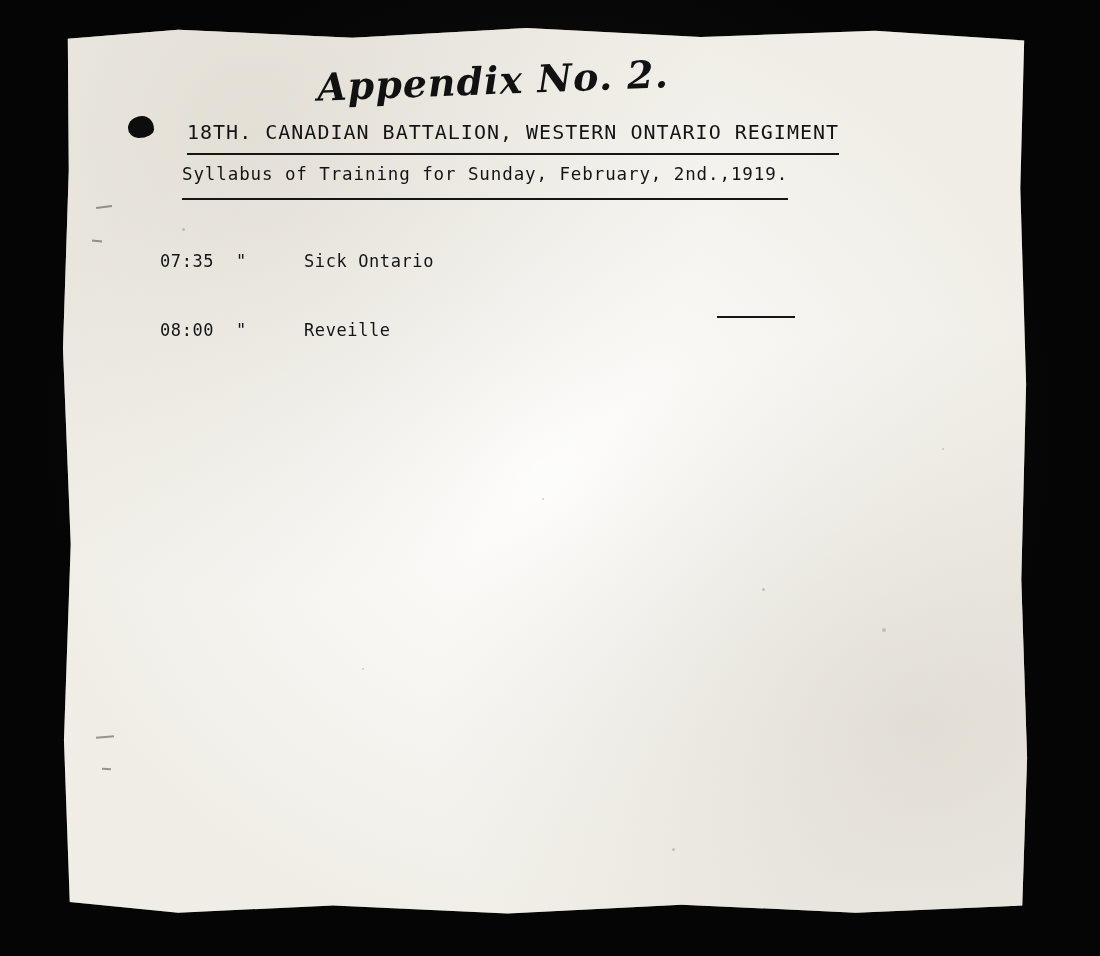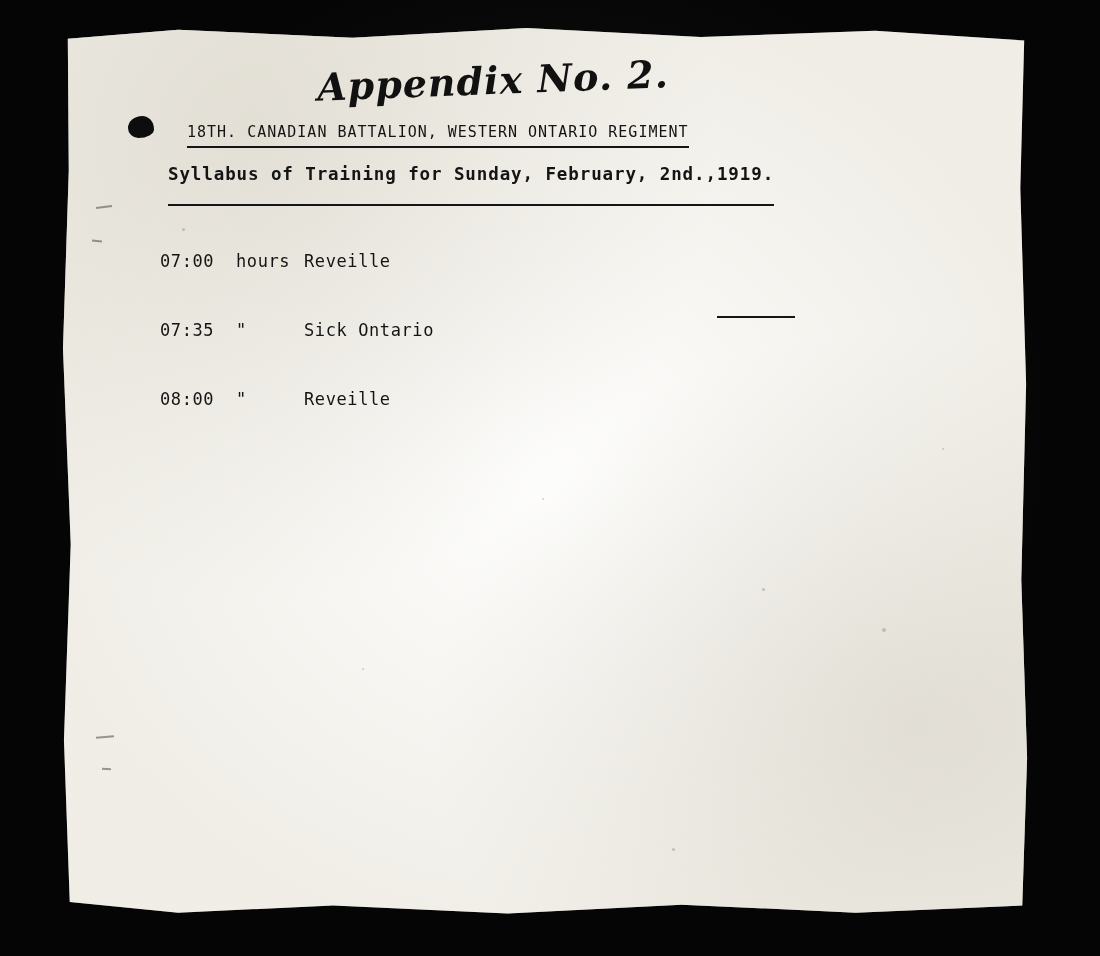--- a/index.html
+++ b/index.html
@@ -94,34 +94,33 @@
     font-family: "DejaVu Sans Mono", monospace;
     white-space: pre;
     font-size: 17px;
     letter-spacing: 0.6px;
     line-height: 24px;
   }
 
   #title-line {
     left: 125px;
     top: 92px;
-    font-size: 15px;
+    font-size: 20px;
     letter-spacing: 1.0px;
     border-bottom: 2px solid #151515;
-    padding-bottom: 2px;
+    padding-bottom: 9px;
   }
 
   #syllabus-line {
-    left: 106px;
+    left: 120px;
     top: 134px;
     font-size: 17.5px;
     letter-spacing: 0.9px;
     border-bottom: 2px solid #151515;
-    padding-bottom: 18px;
-    font-weight: bold;
+    padding-bottom: 12px;
   }
 
   #schedule {
     left: 98px;
     top: 176px;
     line-height: 23px;
   }
   #schedule .row { display: block; }
   #schedule .t   { display: inline-block; width: 76px; }
   #schedule .u   { display: inline-block; width: 68px; }
@@ -190,21 +189,20 @@
 
     <div id="ink-blob"></div>
 
     <div id="handwriting">Appendix No. 2.</div>
 
     <div class="typed" id="title-line">18TH. CANADIAN BATTALION, WESTERN ONTARIO REGIMENT</div>
 
     <div class="typed" id="syllabus-line">Syllabus of Training for Sunday, February, 2nd.,1919.</div>
 
     <div class="typed" id="schedule">
-      <span class="row"><span class="t">07:00</span><span class="u">hours</span><span>Reveille</span></span>
       <span class="row"><span class="t">07:35</span><span class="u">"</span><span>Sick Ontario</span></span>
       <span class="row"><span class="t">08:00</span><span class="u">"</span><span>Reveille</span></span>
     </div>
 
 
     <div id="cinema-underline"></div>
 
 
 
   </div>

